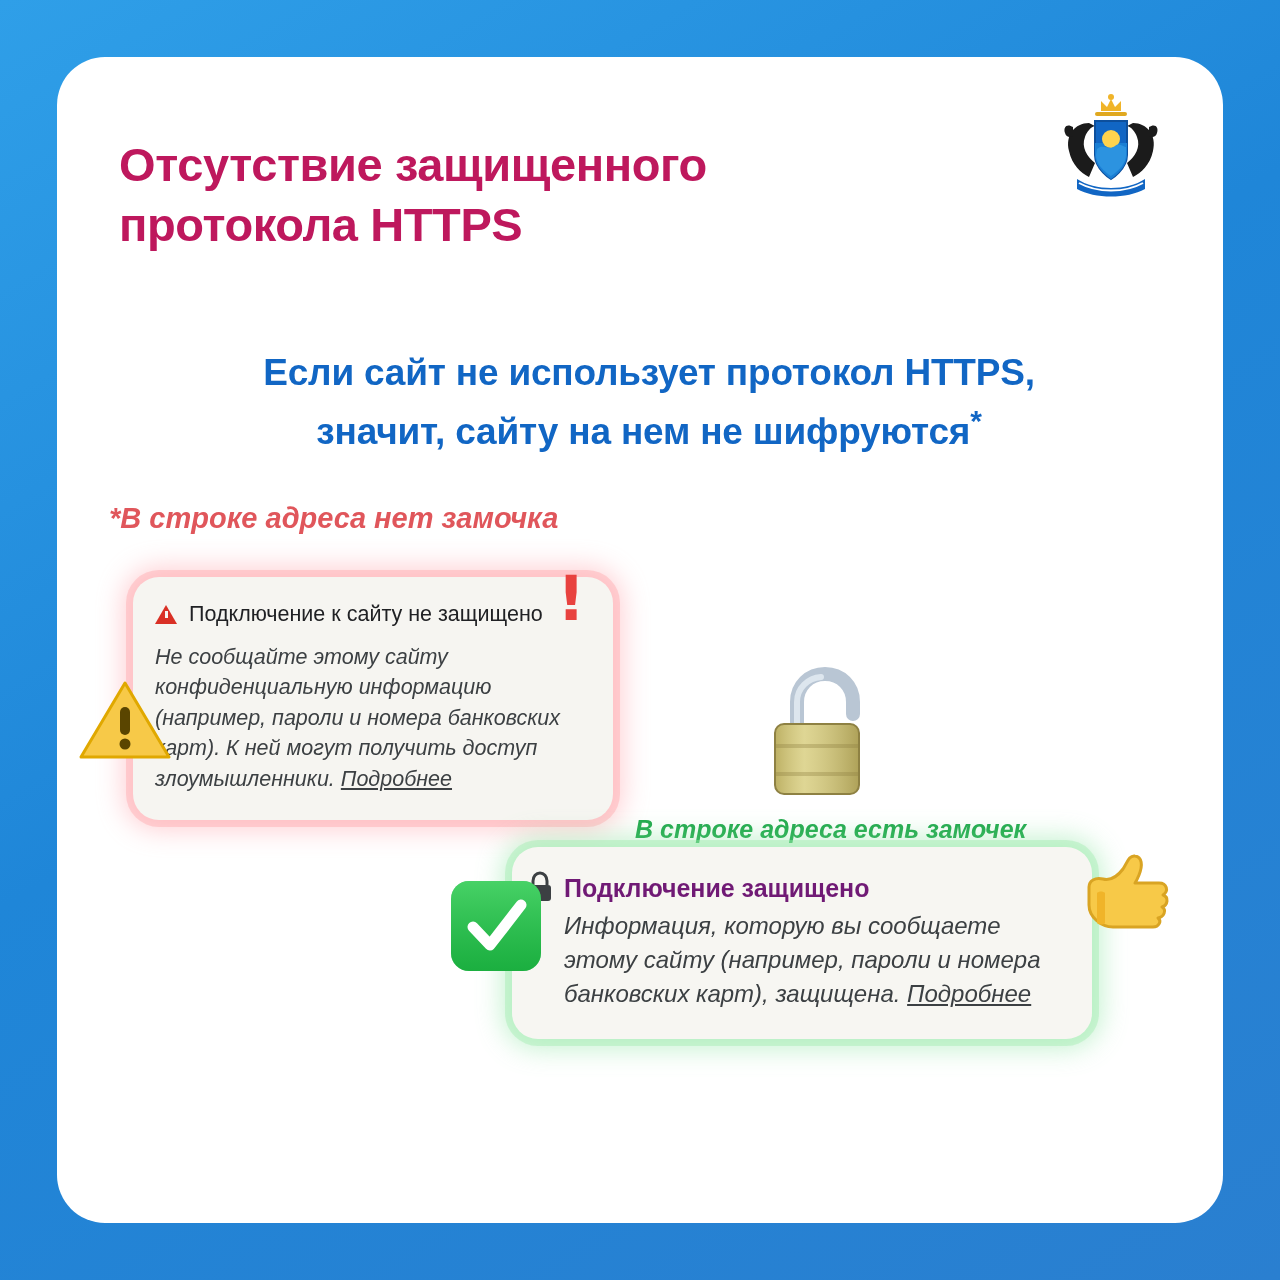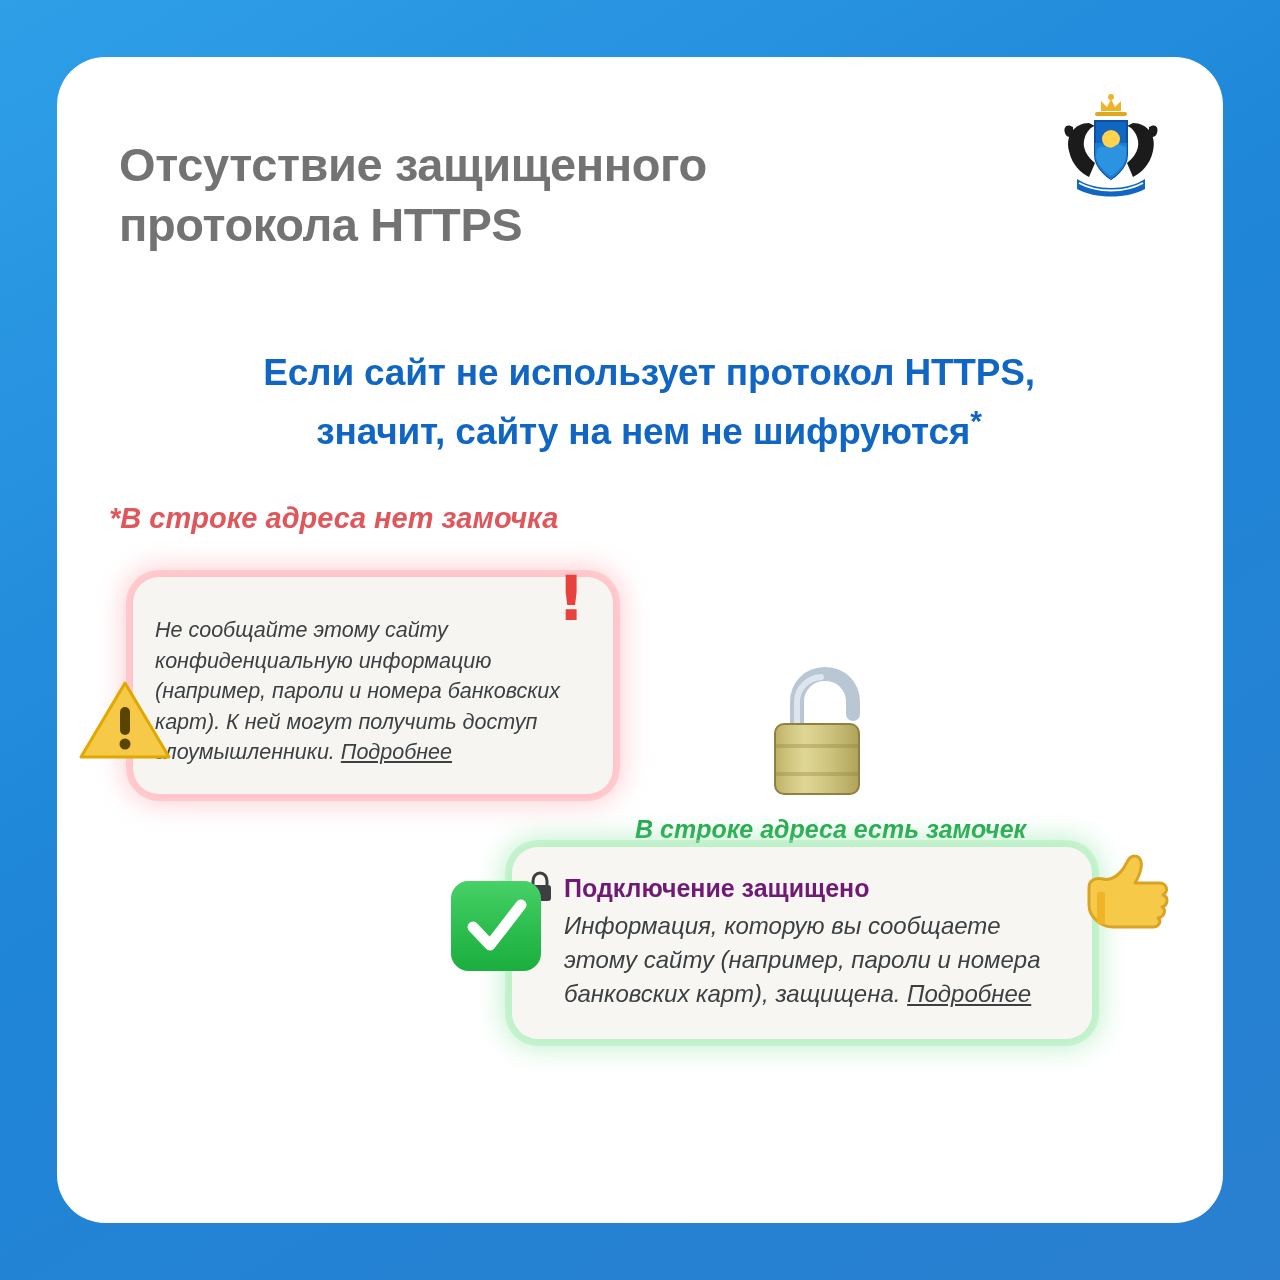--- a/index.html
+++ b/index.html
@@ -27,21 +27,21 @@
     width: 120px; height: 110px;
   }
   
   .title {
     position: absolute;
     left: 62px; top: 78px;
     width: 900px;
     font-size: 47px;
     font-weight: 700;
     line-height: 1.28;
-    color: #737373;
+    color: #be185d;
     letter-spacing: -0.4px;
   }
   .subtitle {
     position: absolute;
     left: 62px; top: 290px;
     width: 1060px;
     text-align: center;
     font-size: 37px;
     font-weight: 700;
     line-height: 1.42;
@@ -199,20 +199,26 @@
   </h1>
 
   <h2 class="subtitle">
     <span>Если сайт не использует протокол HTTPS,</span><br>
     <span>значит, сайту на нем не шифруются</span><span class="star">*</span>
   </h2>
 
   <div class="note-red">*В строке адреса нет замочка</div>
 
   <div class="popup-insecure">
+    <div class="row">
+      <span class="warn-tri-small"></span>
+      <div>
+        <div class="head">Подключение к сайту не защищено</div>
+      </div>
+    </div>
     <div class="body">
       <span>Не сообщайте этому сайту конфиденциальную информацию (например, пароли и номера банковских карт). К ней могут получить доступ злоумышленники.</span>
       <span class="lnk">Подробнее</span>
     </div>
   </div>
 
   <div class="excl-mark">!</div>
 
   <div class="warn-badge">
     <svg viewBox="0 0 96 86" width="96" height="86" aria-hidden="true">

